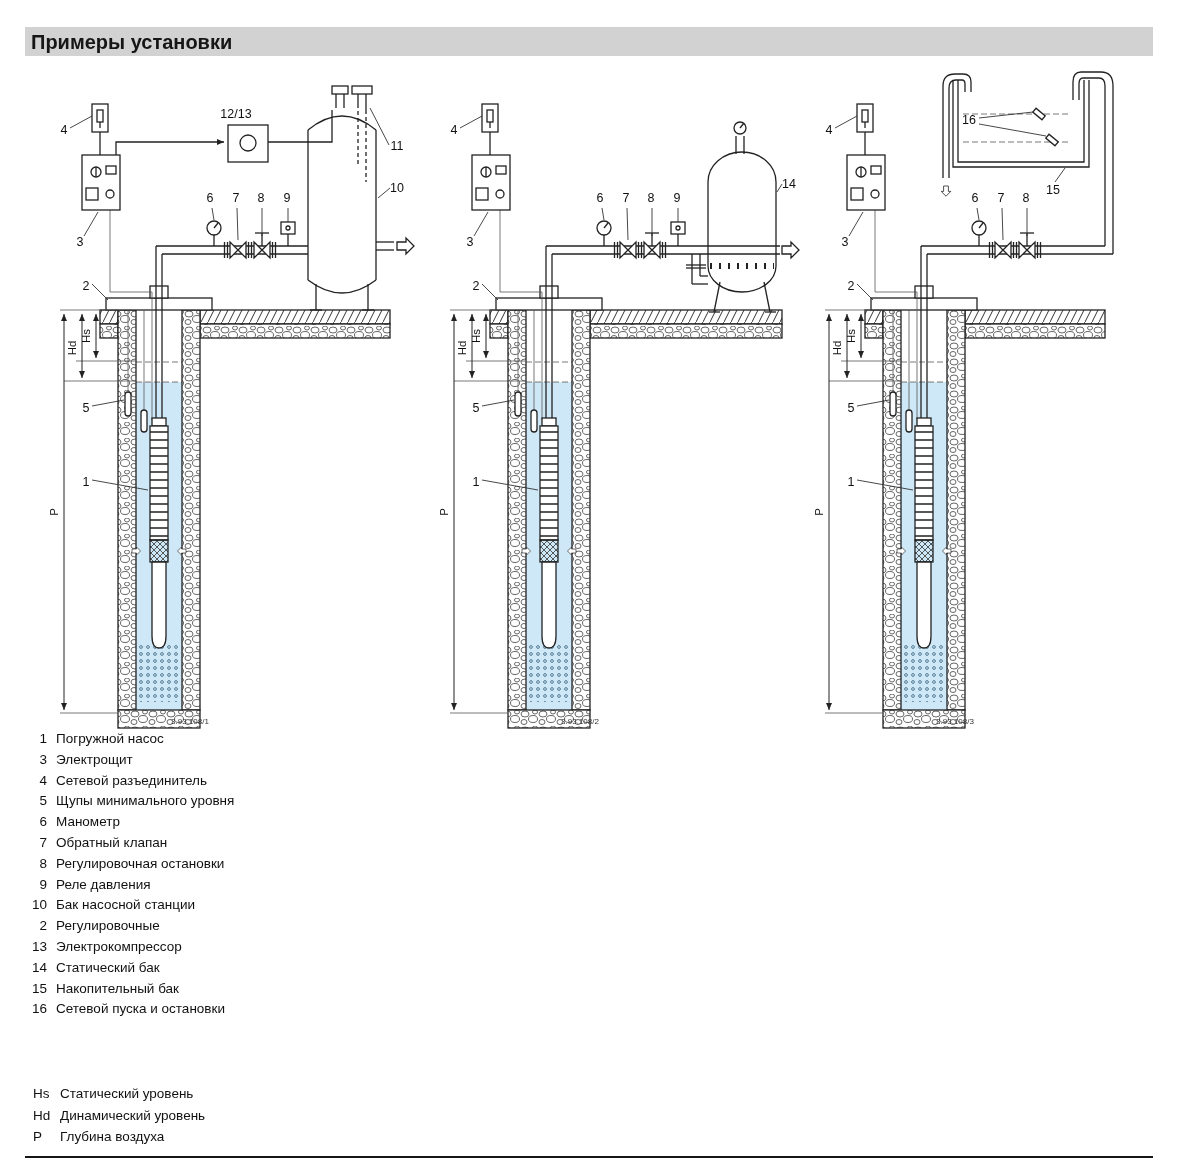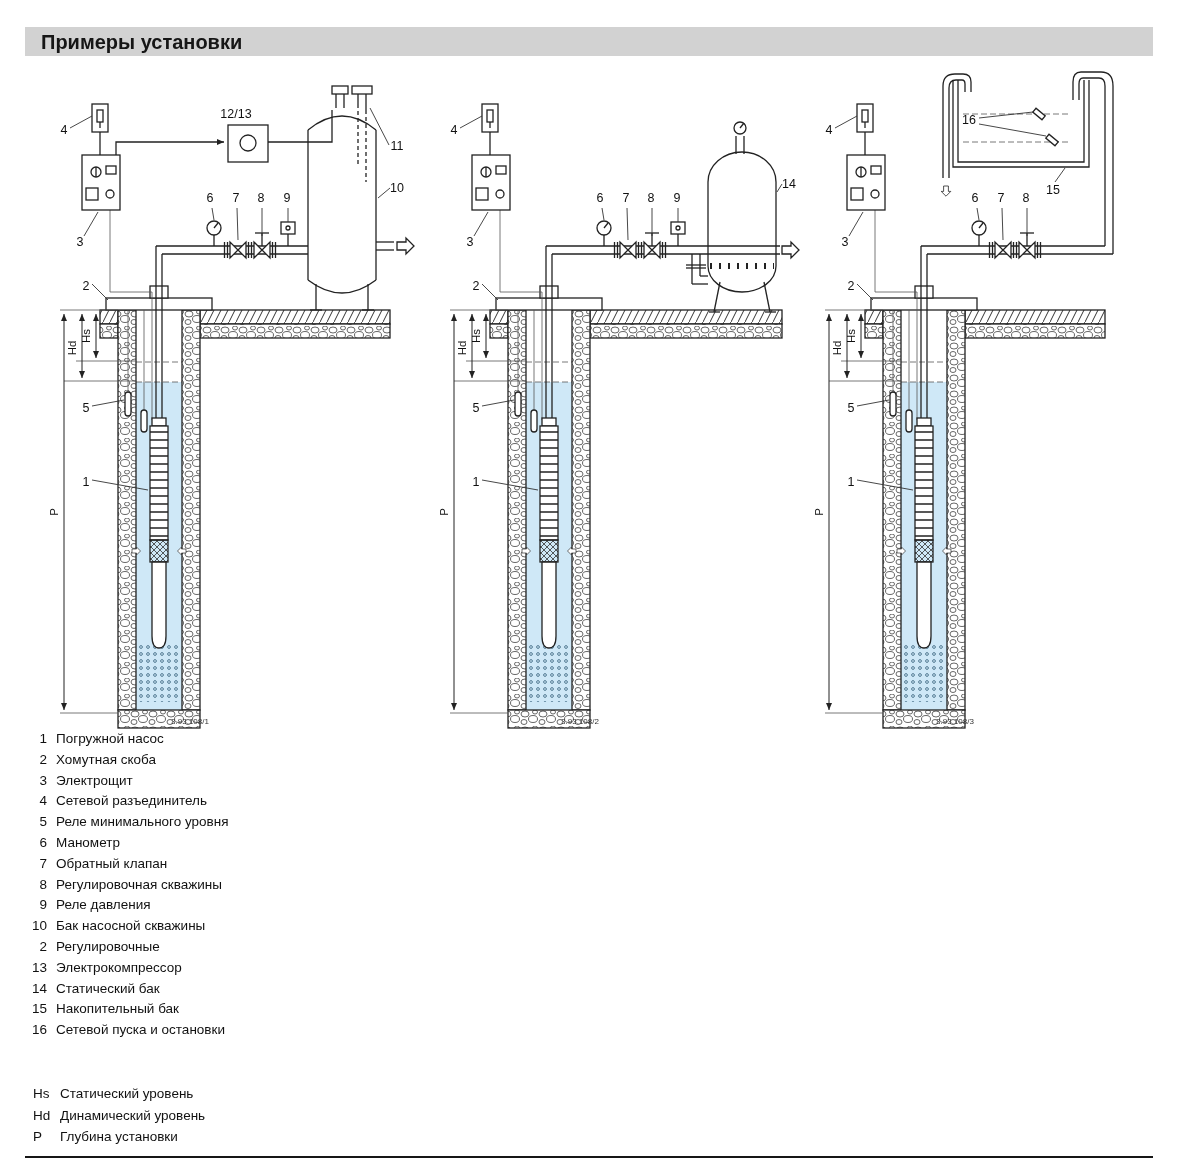--- a/index.html
+++ b/index.html
@@ -1,19 +1,19 @@
 <!DOCTYPE html>
 <html><head>
 <meta charset="utf-8">
 <style>
   html,body{margin:0;padding:0;background:#fff;}
   body{font-family:"Liberation Sans",sans-serif;color:#111;}
   #page{position:relative;width:1178px;height:1169px;background:#fff;overflow:hidden;}
   .titlebar{position:absolute;left:25px;top:27px;width:1128px;height:29px;background:#d2d2d2;}
-  .titlebar h1{margin:0;padding:4px 0 0 16px;font-size:20px;font-weight:bold;color:#161616;}
+  .titlebar h1{margin:0;padding:4px 0 0 6px;font-size:20px;font-weight:bold;color:#161616;}
   svg.diag{position:absolute;}
   svg text{font-family:"Liberation Sans",sans-serif;font-size:12.5px;fill:#111;text-anchor:middle;}
   svg text.rot{font-size:11.5px;}
   svg text.cap{font-size:8px;fill:#333;}
   .s{fill:none;stroke:#222;stroke-width:1.3px;}
   .sf{fill:#fff;stroke:#222;stroke-width:1.3px;}
   .thin{fill:none;stroke:#555;stroke-width:0.8px;}
   .lead{fill:none;stroke:#333;stroke-width:0.9px;}
   .dim{fill:none;stroke:#222;stroke-width:1px;}
   .dash{stroke-dasharray:6 3;}
@@ -357,37 +357,36 @@
     <text x="164" y="54">16</text>
     <text x="248" y="124">15</text>
     <text class="rot" transform="rotate(-90 50 266)" x="50" y="266">Hs</text>
     <text class="rot" transform="rotate(-90 36 278)" x="36" y="278">Hd</text>
     <text class="rot" transform="rotate(-90 18 442)" x="18" y="442">P</text>
     <text class="cap" x="150" y="654">3.93.108/3</text>
   </svg>
 
   <div class="legend">
     <div class="row"><span class="num">1</span><span class="txt">Погружной насос</span></div>
-    <div class="row"><span class="num">2</span><span class="txt">Хомутная скоба</span></div>
     <div class="row"><span class="num">3</span><span class="txt">Электрощит</span></div>
     <div class="row"><span class="num">4</span><span class="txt">Сетевой разъединитель</span></div>
-    <div class="row"><span class="num">5</span><span class="txt">Реле минимального уровня</span></div>
+    <div class="row"><span class="num">5</span><span class="txt">Щупы минимального уровня</span></div>
     <div class="row"><span class="num">6</span><span class="txt">Манометр</span></div>
     <div class="row"><span class="num">7</span><span class="txt">Обратный клапан</span></div>
-    <div class="row"><span class="num">8</span><span class="txt">Регулировочная скважины</span></div>
+    <div class="row"><span class="num">8</span><span class="txt">Регулировочная остановки</span></div>
     <div class="row"><span class="num">9</span><span class="txt">Реле давления</span></div>
-    <div class="row"><span class="num">10</span><span class="txt">Бак насосной скважины</span></div>
+    <div class="row"><span class="num">10</span><span class="txt">Бак насосной станции</span></div>
     <div class="row"><span class="num">2</span><span class="txt">Регулировочные</span></div>
     <div class="row"><span class="num">13</span><span class="txt">Электрокомпрессор</span></div>
     <div class="row"><span class="num">14</span><span class="txt">Статический бак</span></div>
     <div class="row"><span class="num">15</span><span class="txt">Накопительный бак</span></div>
     <div class="row"><span class="num">16</span><span class="txt">Сетевой пуска и остановки</span></div>
   </div>
 
   <div class="levels">
     <div class="row"><span class="num">Hs</span><span class="txt">Статический уровень</span></div>
     <div class="row"><span class="num">Hd</span><span class="txt">Динамический уровень</span></div>
-    <div class="row"><span class="num">P</span><span class="txt">Глубина установки</span></div>
+    <div class="row"><span class="num">P</span><span class="txt">Глубина воздуха</span></div>
   </div>
 
   <div class="bottomrule"></div>
 
 </div>
 
 </body></html>

